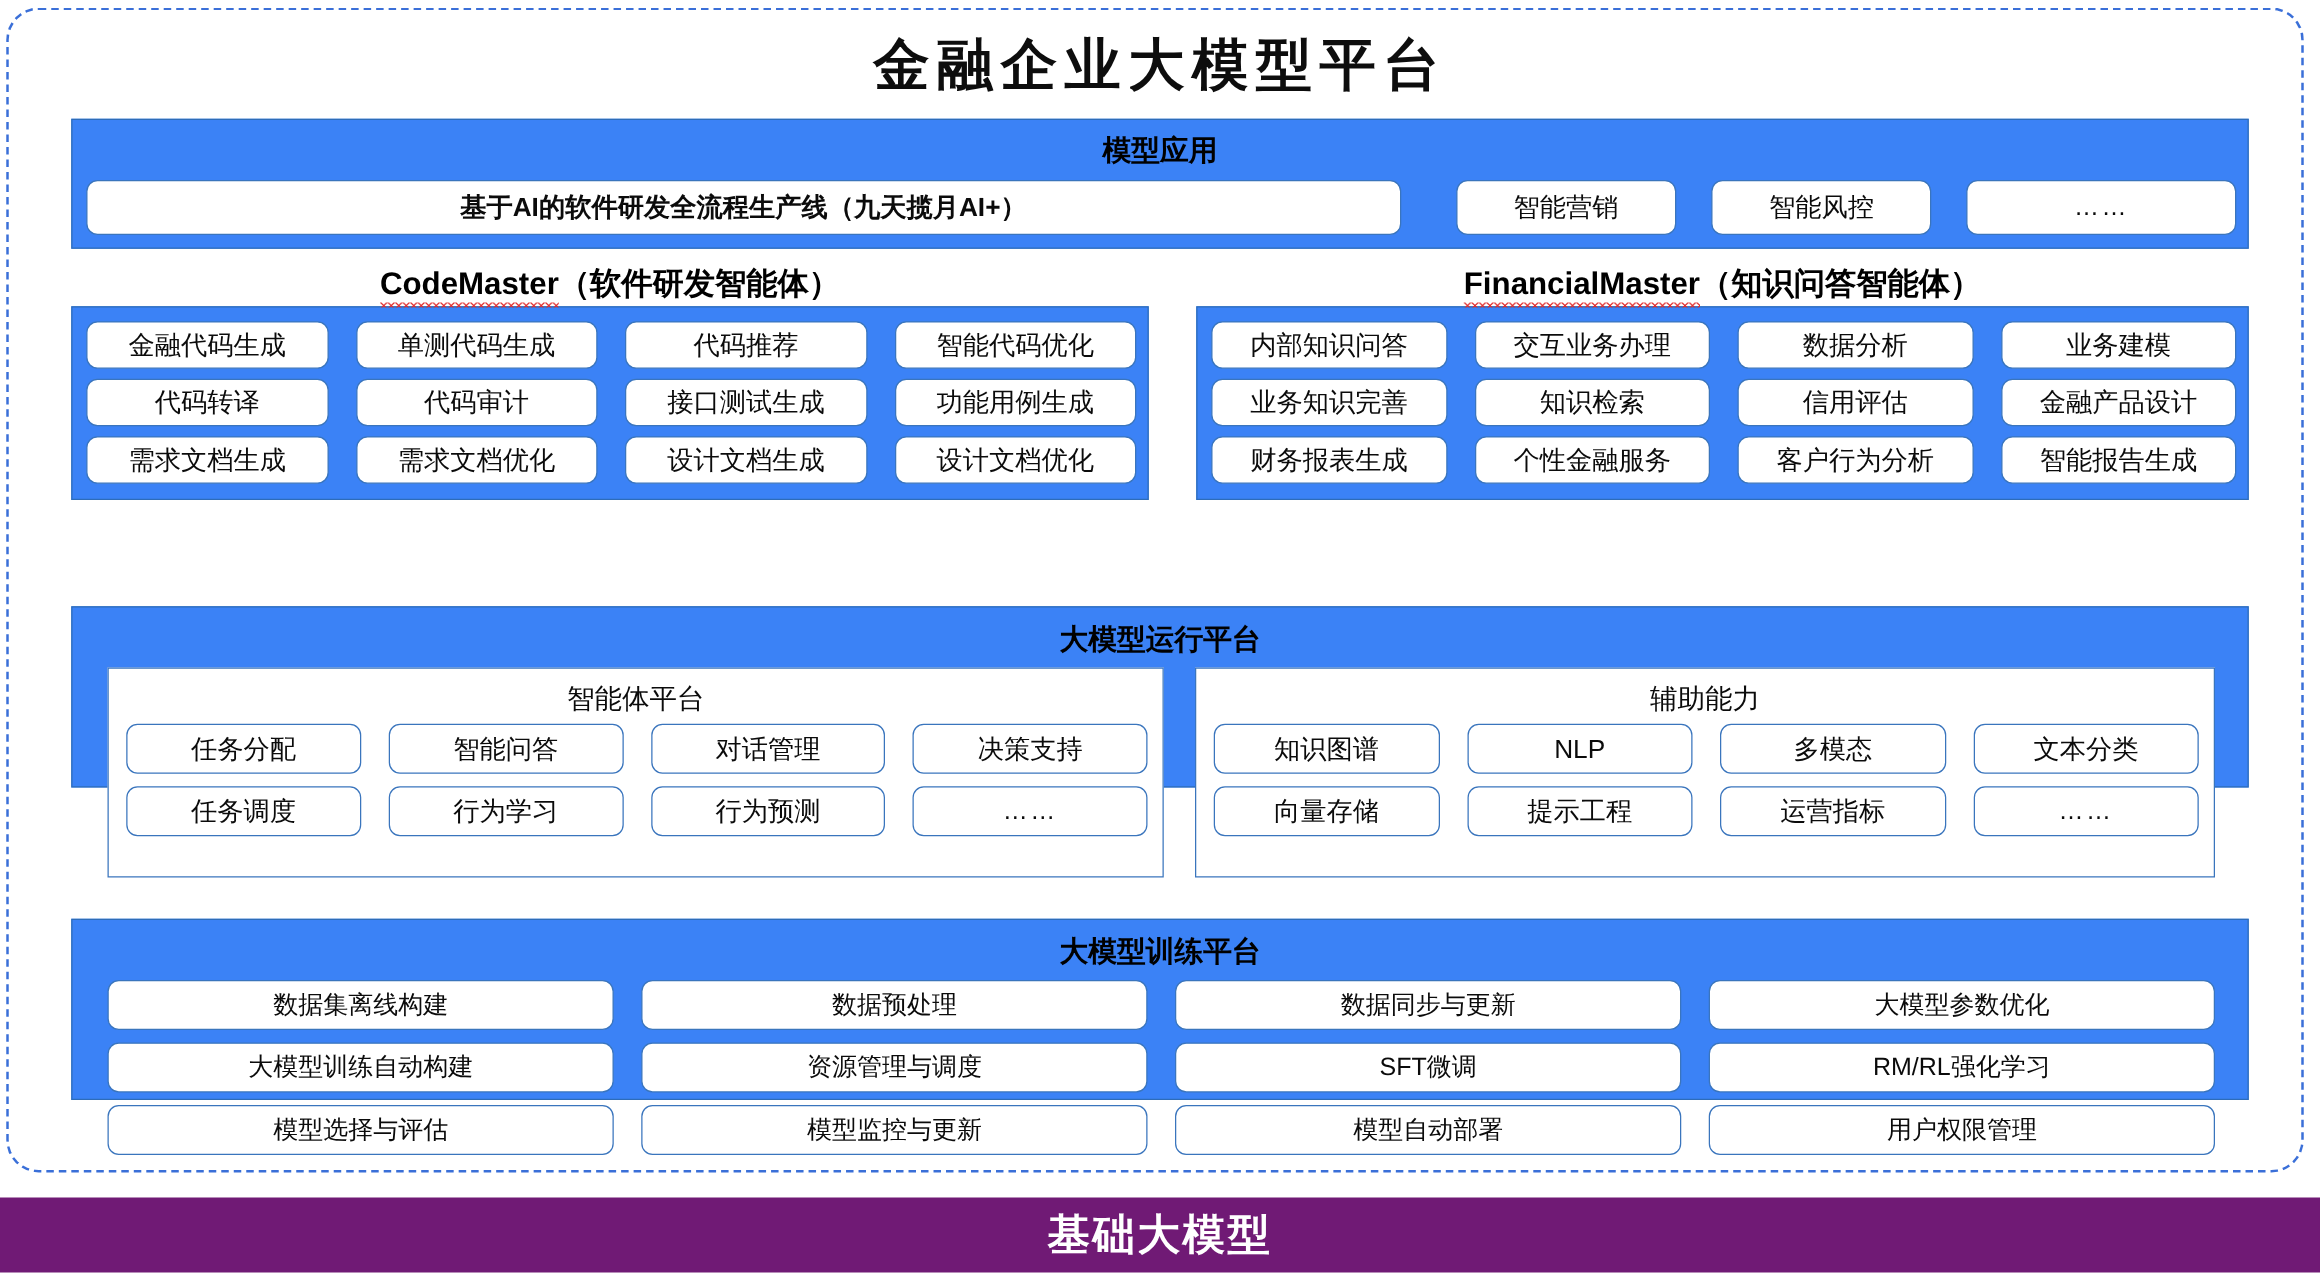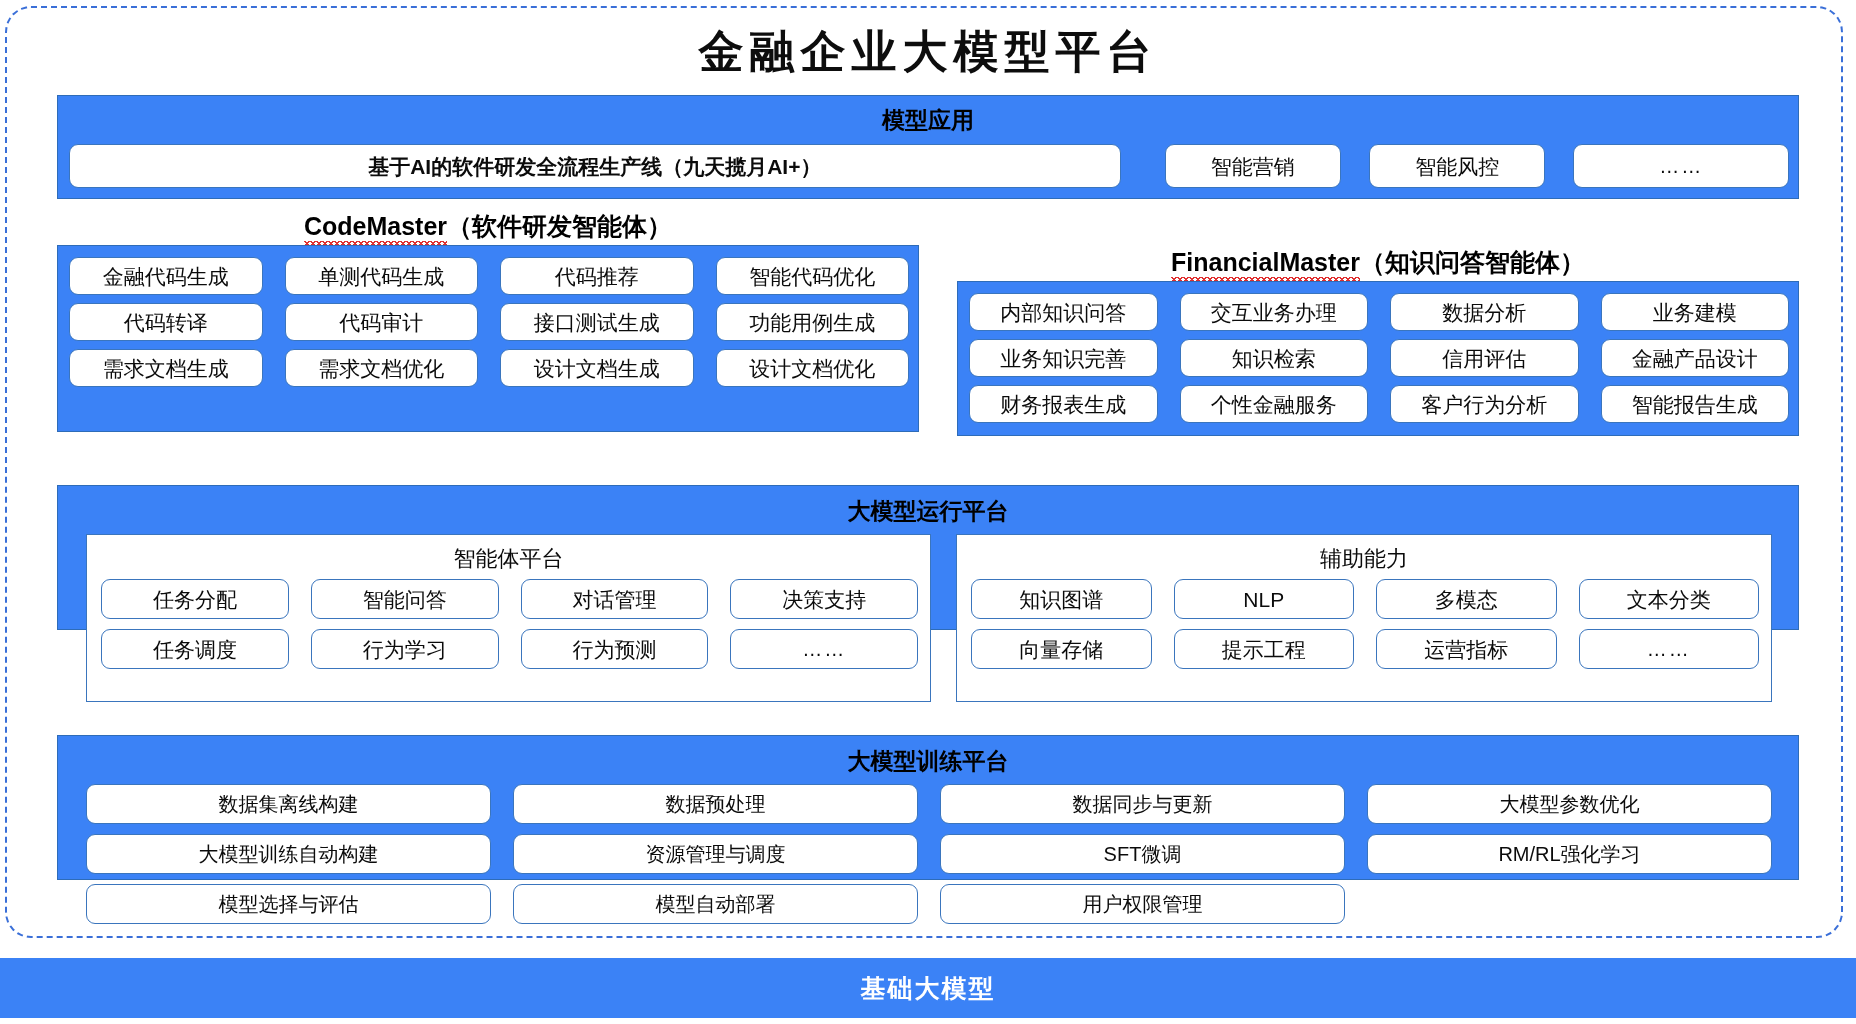--- a/index.html
+++ b/index.html
@@ -67,22 +67,22 @@
     display:flex;gap:0;align-items:center;
   }
   #chip-pipeline{
     width:1073px;height:44px;margin-right:44px;
     font-weight:bold;font-size:21px;
   }
   #apps-row .chip.small{width:180px;height:44px;margin-right:28px;}
   #apps-row .chip.last{width:220px;height:44px;margin-right:0;}
 
   
-  #sec-codemaster{left:57px;top:245px;width:862px;height:187px;}
-  #sec-financialmaster{left:957px;top:245px;width:842px;height:155px;margin-top:36px;}
+  #sec-codemaster{left:57px;top:245px;width:862px;height:155px;}
+  #sec-financialmaster{left:957px;top:245px;width:842px;height:155px;}
   .agent-hdr{
     position:absolute;left:0;top:-36px;width:100%;
     text-align:center;font-size:25px;font-weight:bold;color:#000;
     white-space:nowrap;
   }
   .agent-hdr .enword{
     position:relative;
     display:inline-block;
     padding-bottom:1px;
   }
@@ -146,24 +146,24 @@
     display:grid;grid-template-columns:repeat(4,1fr);
     column-gap:22px;row-gap:10px;
   }
   #train-grid .chip{height:40px;font-size:20px;}
 
   
   #base-bar{
     position:absolute;
     left:0;bottom:6px;
     width:1856px;height:60px;
-    background:#3b82f6;
+    background:#701a75;
     display:flex;align-items:center;justify-content:center;
     color:#ffffff;
-    font-size:25px;
+    font-size:34px;
     font-weight:bold;
     letter-spacing:2px;
   }
 </style>
 </head>
 <body>
 
 <div id="outer-frame"></div>
 
 <div id="page-title">金融企业大模型平台</div>
@@ -255,20 +255,21 @@
   <div id="train-grid">
     <div class="chip">数据集离线构建</div>
     <div class="chip">数据预处理</div>
     <div class="chip">数据同步与更新</div>
     <div class="chip">大模型参数优化</div>
     <div class="chip">大模型训练自动构建</div>
     <div class="chip">资源管理与调度</div>
     <div class="chip">SFT微调</div>
     <div class="chip">RM/RL强化学习</div>
     <div class="chip">模型选择与评估</div>
+    <div class="chip">模型监控与更新</div>
     <div class="chip">模型自动部署</div>
     <div class="chip">用户权限管理</div>
   </div>
 </div>
 
 <div id="base-bar">
   <span>基础大模型</span>
 </div>
 
 </body></html>

